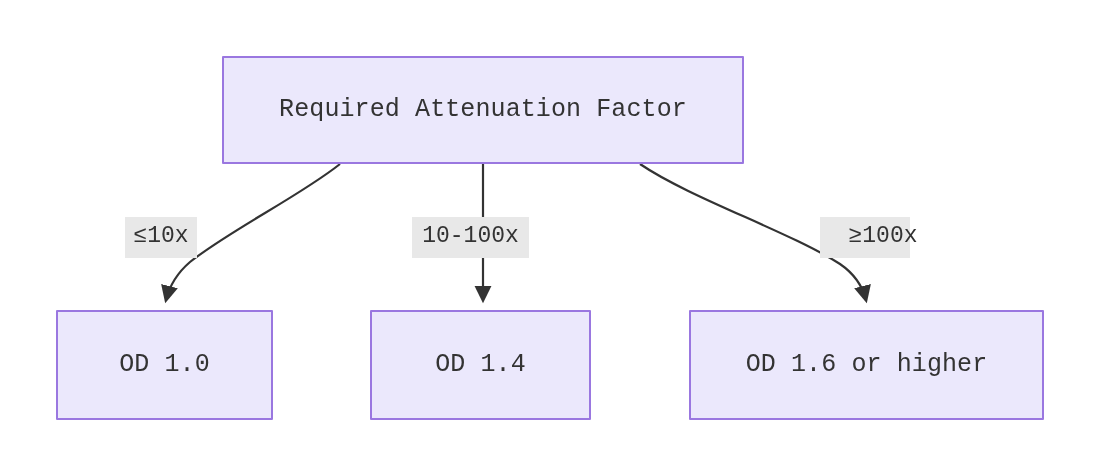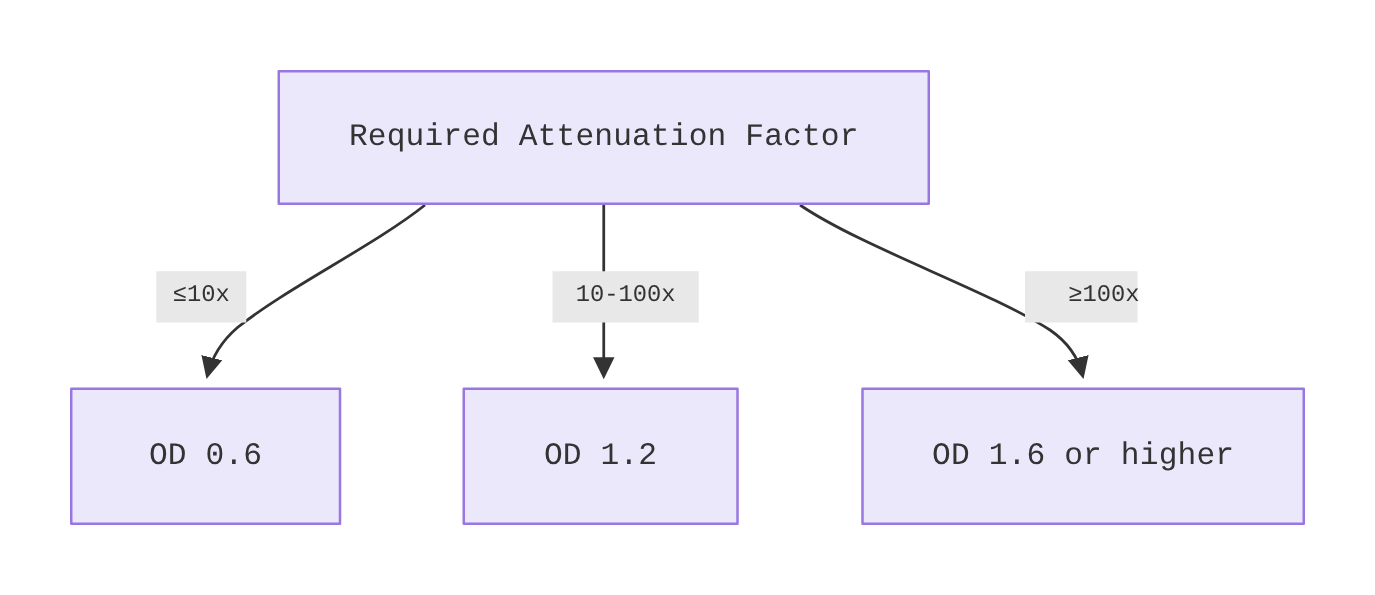--- a/index.html
+++ b/index.html
@@ -67,36 +67,36 @@
     left: 689px;
     top: 310px;
     width: 355px;
     height: 110px;
   }
   .edge-label {
     position: absolute;
     box-sizing: border-box;
     background: #e8e8e8;
     color: #333333;
-    font-size: 19px;
+    font-size: 23px;
     line-height: 1.0;
     display: flex;
     align-items: center;
     justify-content: center;
     padding: 2px 4px 4px 4px;
     white-space: nowrap;
   }
   .label-left {
     left: 125px;
     top: 217px;
     width: 72px;
     height: 41px;
   }
   .label-mid {
-    left: 442px;
+    left: 412px;
     top: 217px;
     width: 117px;
     height: 41px;
   }
   .label-right {
     left: 820px;
     top: 217px;
     width: 90px;
     height: 41px;
     padding-left: 40px;
@@ -119,25 +119,25 @@
     <path d="M 483,164 L 483,300" fill="none" stroke="#333333" stroke-width="2.2" marker-end="url(#arrowhead)"></path>
 
     <path d="M 640,164 C 690,198 790,232 840,264 C 856,275 863,288 866,300" fill="none" stroke="#333333" stroke-width="2.2" marker-end="url(#arrowhead)"></path>
   </svg>
 
   <div class="node node-root">
     <span>Required Attenuation Factor</span>
   </div>
 
   <div class="node node-od1">
-    <span>OD 0.6</span>
+    <span>OD 1.0</span>
   </div>
 
   <div class="node node-od2">
-    <span>OD 1.2</span>
+    <span>OD 1.4</span>
   </div>
 
   <div class="node node-od3">
     <span>OD 1.6 or higher</span>
   </div>
 
   <div class="edge-label label-left">≤10x</div>
 
   <div class="edge-label label-mid">10-100x</div>
 

